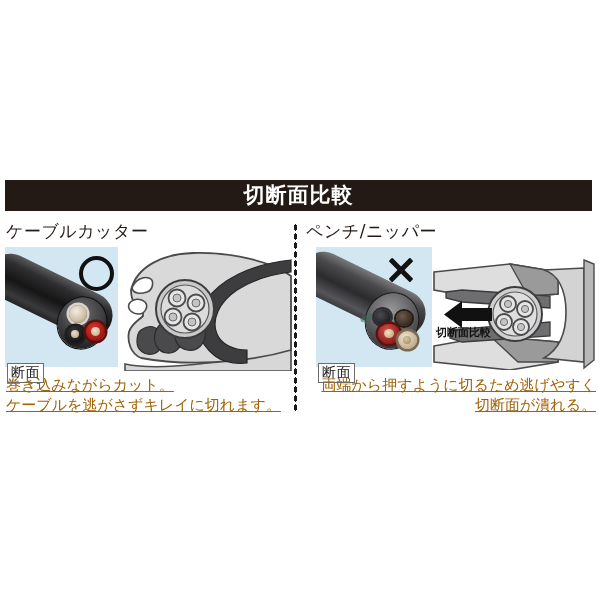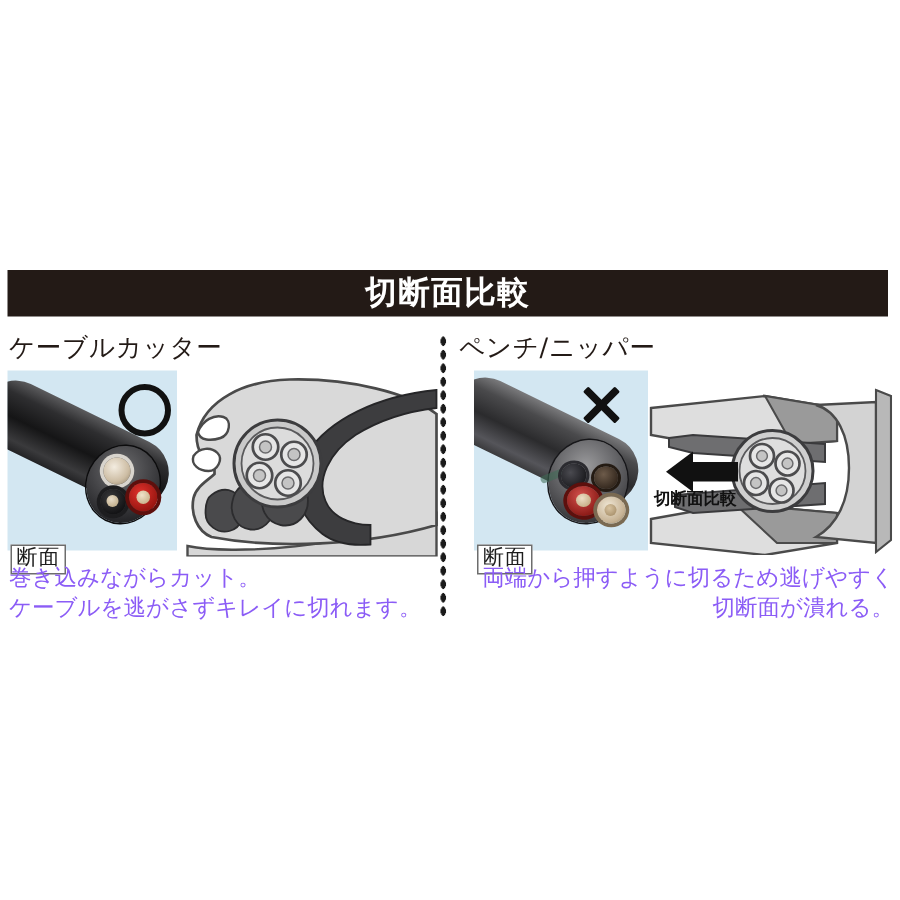--- a/index.html
+++ b/index.html
@@ -150,24 +150,25 @@
     position:absolute;left:436px;top:323px;
     font-size:11px;font-weight:bold;color:#111;
     letter-spacing:0px;white-space:nowrap;
     font-family:"DejaVu Sans","Liberation Sans",sans-serif;
   }
 
   
   .desc{
     position:absolute;
     font-size:15px;line-height:1.32;
-    color:#8b5cf6;
+    color:#a16207;
     letter-spacing:0px;
     white-space:pre-line;
     font-family:"DejaVu Sans","Liberation Sans",sans-serif;
+    text-decoration:underline;
   }
   #desc-left{left:6px;top:374px;width:285px;}
   #desc-right{left:306px;top:374px;width:290px;text-align:right;}
 </style>
 </head>
 <body>
 
 <div id="stage">
 
   <div class="banner">

